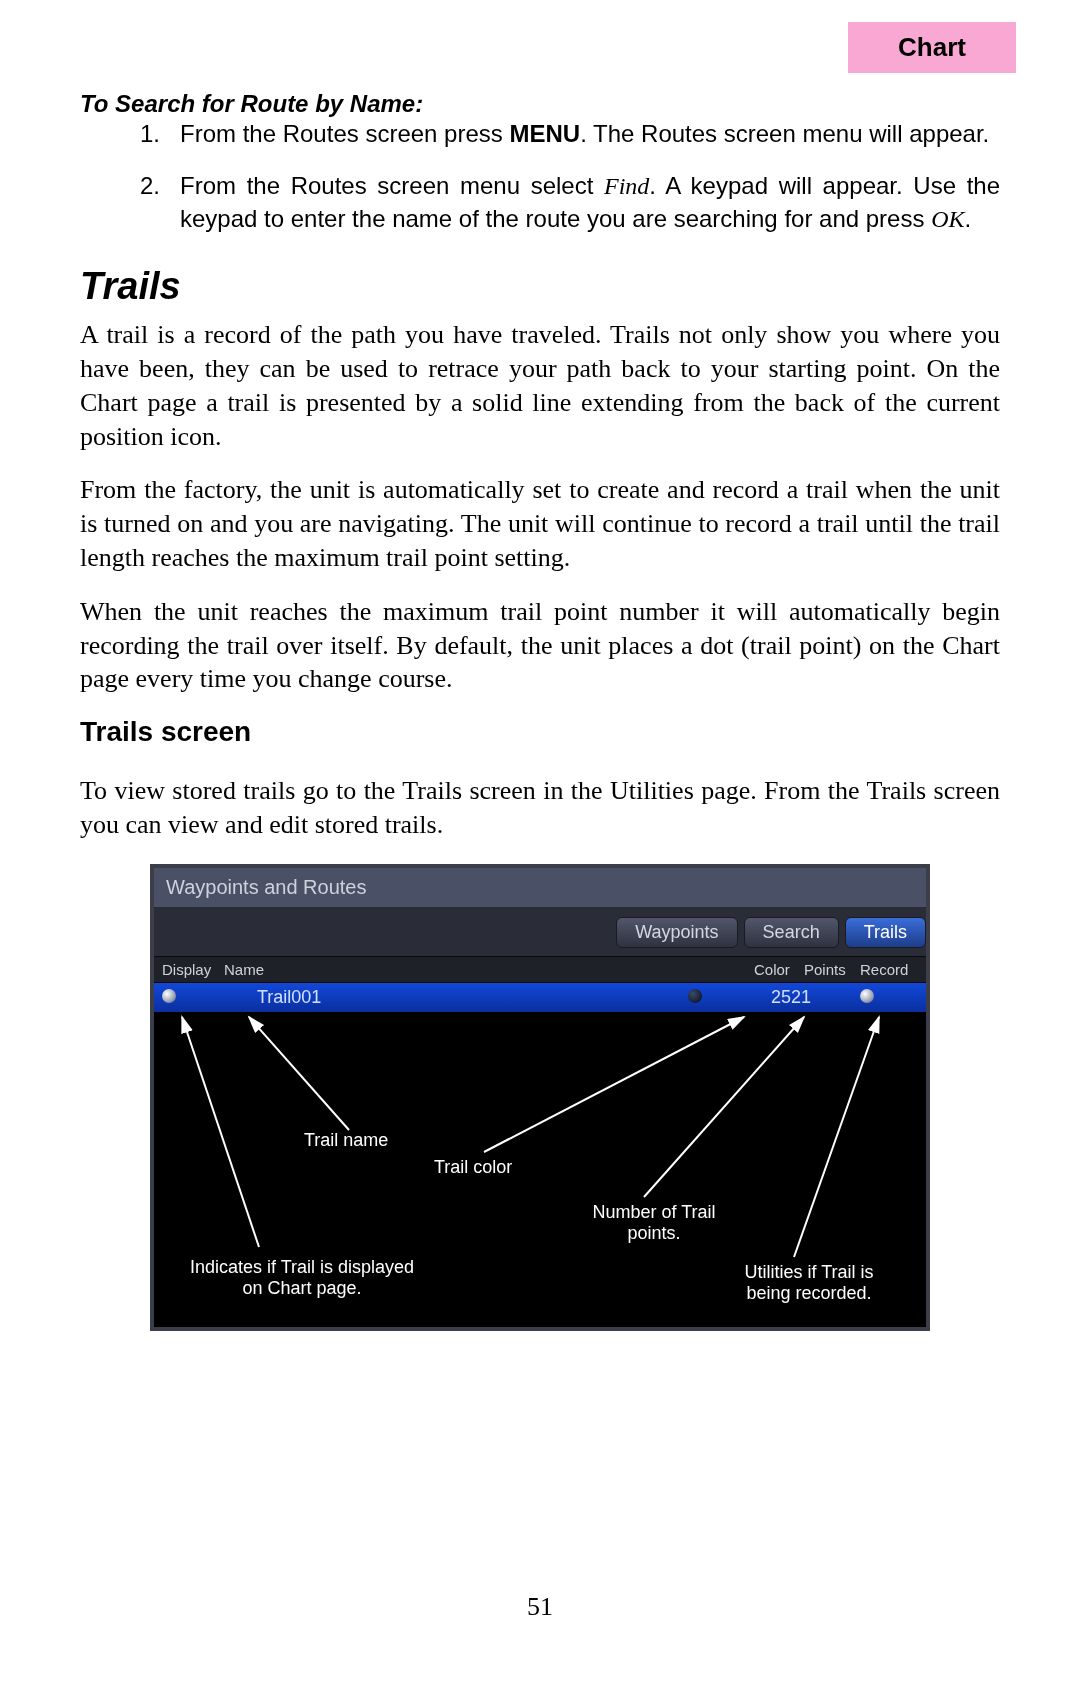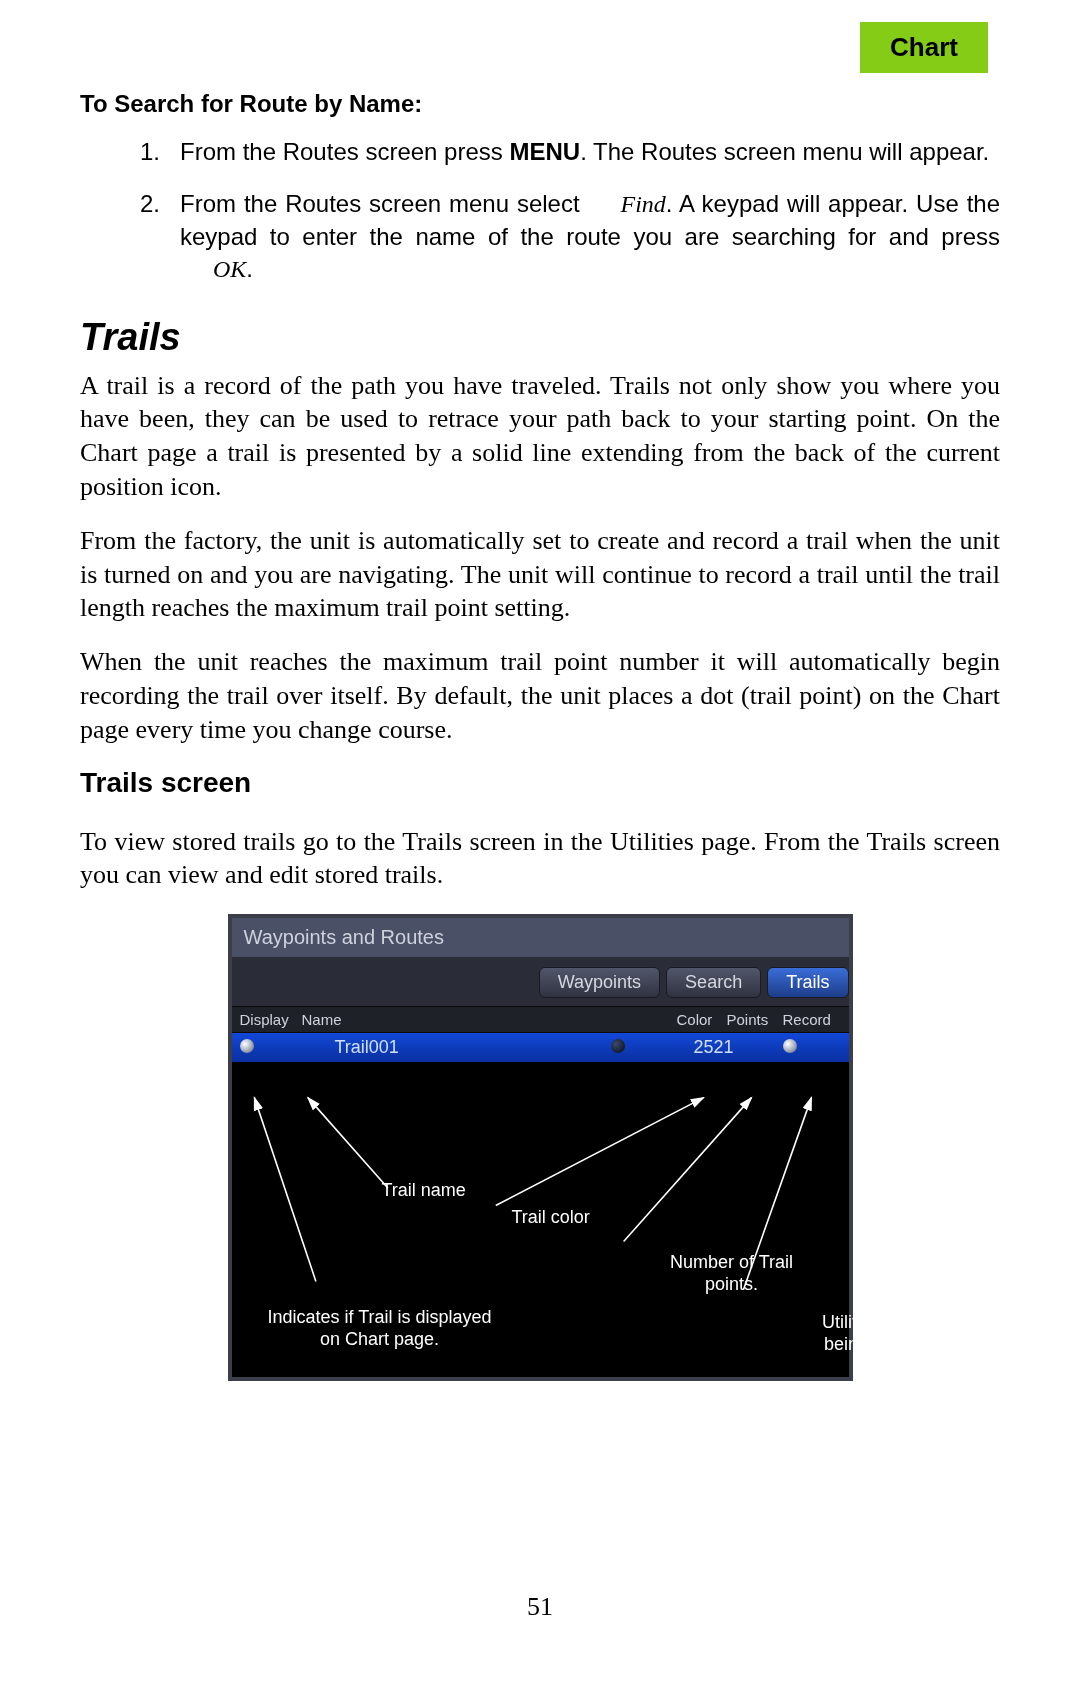--- a/index.html
+++ b/index.html
@@ -7,36 +7,36 @@
     width: 1080px;
     height: 1682px;
     background: #fff;
     font-family: Arial, Helvetica, sans-serif;
     color: #000;
     position: relative;
   }
   .header-tab {
     position: absolute;
     top: 22px;
-    right: 92px;
-    background: #84cc16;
-    padding: 10px 30px;
+    right: 64px;
+    background: #f9a8d4;
+    padding: 10px 50px;
     font-weight: bold;
     font-size: 26px;
   }
   .content {
     position: absolute;
     top: 90px;
     left: 80px;
     right: 80px;
   }
   .subhead-italic-bold {
     font-weight: bold;
+    font-style: italic;
     font-size: 24px;
-    margin-bottom: 18px;
   }
   .ol-item {
     display: flex;
     margin-left: 60px;
     margin-right: 0;
     margin-bottom: 20px;
     font-size: 24px;
     line-height: 1.35;
     text-align: justify;
   }
@@ -57,27 +57,27 @@
     text-align: justify;
     margin-bottom: 20px;
   }
   .h3 {
     font-family: Arial, Helvetica, sans-serif;
     font-weight: bold;
     font-size: 28px;
     margin-top: 20px;
     margin-bottom: 26px;
   }
-  .serif-i { font-family: "Times New Roman", Times, serif; font-style: italic; margin-left: 33px; }
+  .serif-i { font-family: "Times New Roman", Times, serif; font-style: italic; }
   .bold { font-weight: bold; }
 
   
   .figure {
     margin: 22px auto 0 auto;
-    width: 625px;
+    width: 780px;
   }
   .device {
     width: 100%;
     border: 4px solid #3c3f4a;
     background: #000;
     font-family: Arial, sans-serif;
     font-size: 18px;
     color: #cfd2dc;
   }
   .device-title {

